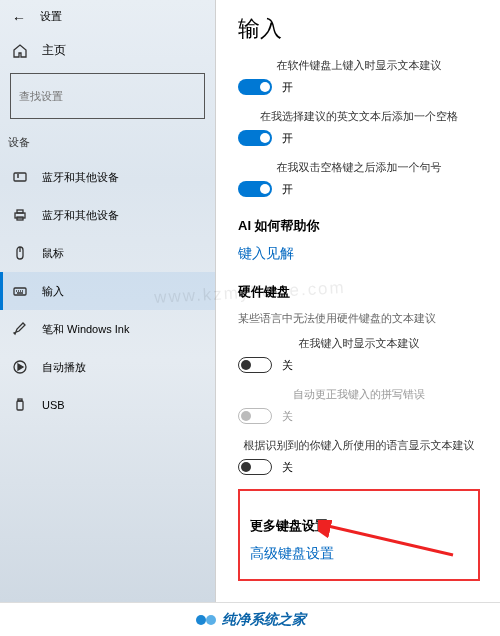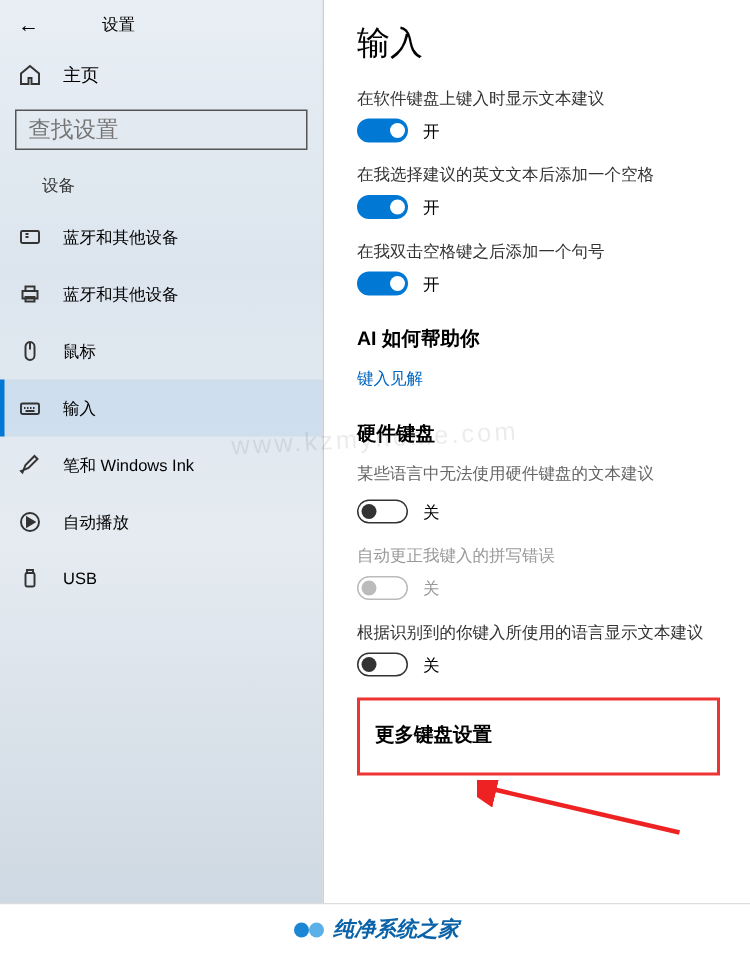--- a/index.html
+++ b/index.html
@@ -1,53 +1,53 @@
 <!DOCTYPE html>
 <html><head>
 <meta charset="utf-8">
 <style>
 * { box-sizing: border-box; margin: 0; padding: 0; }
 body { font-family: "Microsoft YaHei", "Segoe UI", sans-serif; font-size: 12px; color: #000; background: #fff; width: 500px; height: 636px; overflow: hidden; position: relative; }
 .app { display: flex; height: 603px; border-bottom: 1px solid #ddd; }
 .sidebar { width: 216px; background: linear-gradient(180deg, #e8eef4 0%, #dce5ee 30%, #e5ebf1 60%, #cfd9e3 100%); border-right: 1px solid #d0d0d0; display: flex; flex-direction: column; }
 .sb-header { display: flex; align-items: center; padding: 8px 12px; gap: 14px; }
 .sb-back { font-size: 14px; }
-.sb-title { font-size: 11px; margin-left: 28px; }
-.sb-home { display: flex; align-items: flex-start; gap: 14px; padding: 10px 12px; }
+.sb-title { font-size: 11px; }
+.sb-home { display: flex; align-items: center; gap: 14px; padding: 10px 12px; }
 .sb-search { margin: 4px 10px 12px 10px; }
-.sb-search input { width: 100%; padding: 4px 8px; border: 1px solid #555; background: transparent; font-size: 15px; outline: none; }
-.sb-section { padding: 4px 28px 8px; font-size: 11px; color: #333; }
+.sb-search input { width: 100%; padding: 16px 8px; border: 1px solid #555; background: transparent; font-size: 11px; outline: none; }
+.sb-section { padding: 4px 8px 8px; font-size: 11px; color: #333; }
 .sb-list { display: flex; flex-direction: column; }
 .sb-item { display: flex; align-items: center; gap: 14px; padding: 11px 12px; font-size: 11px; cursor: pointer; position: relative; }
 .sb-item.active::before { content: ""; position: absolute; left: 0; top: 0; bottom: 0; width: 3px; background: #0078d4; }
 .sb-item.active { background: rgba(0,120,212,0.08); }
 .icon { width: 16px; height: 16px; display: flex; align-items: center; justify-content: center; color: #333; }
 .icon svg { width: 16px; height: 16px; stroke: currentColor; fill: none; stroke-width: 1.3; }
 .main { flex: 1; background: #fff; padding: 14px 20px 10px 22px; overflow: hidden; position: relative; }
 .main h1 { font-size: 22px; font-weight: 400; margin-bottom: 14px; }
 .main h2 { font-size: 13px; font-weight: 700; margin: 20px 0 10px; }
-.setting { margin-bottom: 14px; }
+.setting { margin-bottom: 14px; text-align: center; }
 .setting-label { font-size: 11px; color: #333; margin-bottom: 6px; }
 .setting-label.dim { color: #999; }
 .toggle-row { display: flex; align-items: center; gap: 10px; }
 .toggle { width: 34px; height: 16px; border-radius: 8px; position: relative; cursor: pointer; }
 .toggle[data-state="on"] { background: #0078d4; }
 .toggle[data-state="on"] .knob { right: 2px; background: #fff; }
 .toggle[data-state="off"] { background: transparent; border: 1.5px solid #333; }
 .toggle[data-state="off"] .knob { left: 2px; background: #333; }
 .toggle[data-state="disabled"] { background: transparent; border: 1.5px solid #bbb; }
 .toggle[data-state="disabled"] .knob { left: 2px; background: #bbb; }
 .knob { position: absolute; width: 10px; height: 10px; border-radius: 50%; top: 50%; transform: translateY(-50%); }
 .toggle[data-state="on"] .knob { top: 3px; transform: none; }
 .toggle-label { font-size: 11px; }
 .toggle-label.dim { color: #999; }
-.link { color: #0067c0; font-size: 11px; cursor: pointer; display: block; margin-bottom: 10px; }
+.link { color: #0067c0; font-size: 14px; cursor: pointer; display: block; margin-bottom: 10px; }
 .desc { font-size: 11px; color: #666; margin-bottom: 10px; }
 .highlight-box { border: 2px solid #ee3333; padding: 10px 10px 6px 10px; margin-top: 10px; }
-.highlight-box h2 { margin-top: 4px; }
+.highlight-box h2 { margin-top: 16px; }
 .arrow { position: absolute; bottom: 42px; right: 42px; pointer-events: none; }
 .watermark { position: absolute; top: 46%; left: 50%; transform: translate(-50%, -50%) rotate(-3deg); font-size: 17px; color: rgba(0,0,0,0.08); letter-spacing: 2px; pointer-events: none; }
 .footer { position: absolute; bottom: 0; left: 0; right: 0; height: 33px; display: flex; align-items: center; justify-content: center; gap: 4px; background: #fff; }
 .footer-text { font-size: 14px; color: #0a63a8; font-weight: bold; font-style: italic; }
 .footer-logo { width: 24px; height: 24px; }
 </style>
 </head>
 <body>
 
 <div class="app">
@@ -167,20 +167,21 @@
         <span class="toggle-label">开</span>
       </div>
     </div>
 
     <h2>AI 如何帮助你</h2>
     <a class="link">键入见解</a>
 
     <h2>硬件键盘</h2>
     <div class="desc">某些语言中无法使用硬件键盘的文本建议</div>
     <div class="setting">
+      <div class="setting-label">在我键入时显示文本建议</div>
       <div class="toggle-row">
         <div class="toggle" data-state="off">
             <div class="knob"></div>
           </div>
         <span class="toggle-label">关</span>
       </div>
     </div>
     <div class="setting">
       <div class="setting-label dim">自动更正我键入的拼写错误</div>
       <div class="toggle-row">
@@ -196,20 +197,21 @@
       <div class="toggle-row">
         <div class="toggle" data-state="off">
             <div class="knob"></div>
           </div>
         <span class="toggle-label">关</span>
       </div>
     </div>
 
     <div class="highlight-box">
       <h2>更多键盘设置</h2>
+      <a class="link">高级键盘设置</a>
     </div>
 
     <svg class="arrow" width="140" height="40" viewBox="0 0 140 40">
       <defs>
           <marker id="ah" markerWidth="10" markerHeight="8" refX="1" refY="4" orient="auto">
             <polygon points="0 0, 10 4, 0 8" fill="#ee2222"></polygon>
           </marker>
         </defs>
       <line x1="135" y1="35" x2="10" y2="6" stroke="#ee2222" stroke-width="3" marker-end="url(#ah)"></line>
     </svg>

